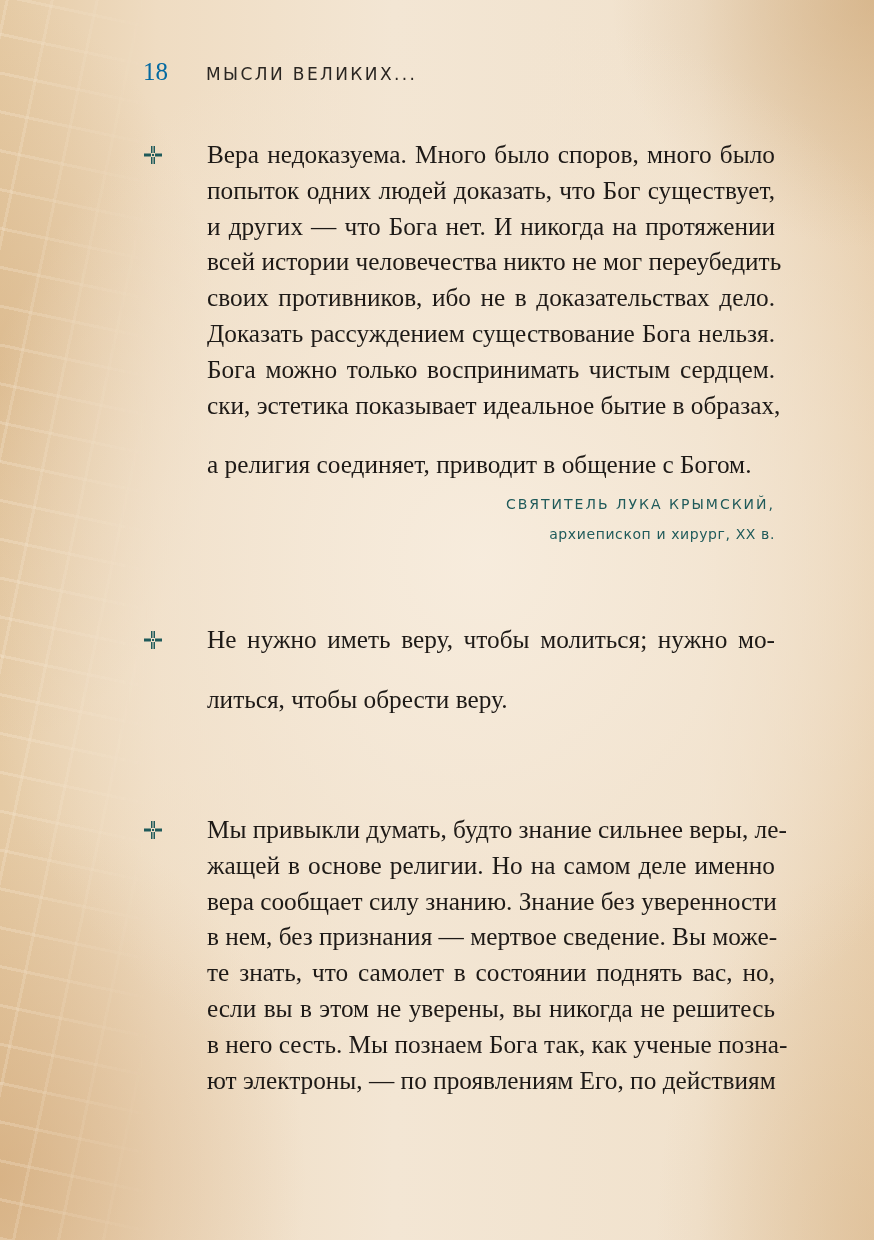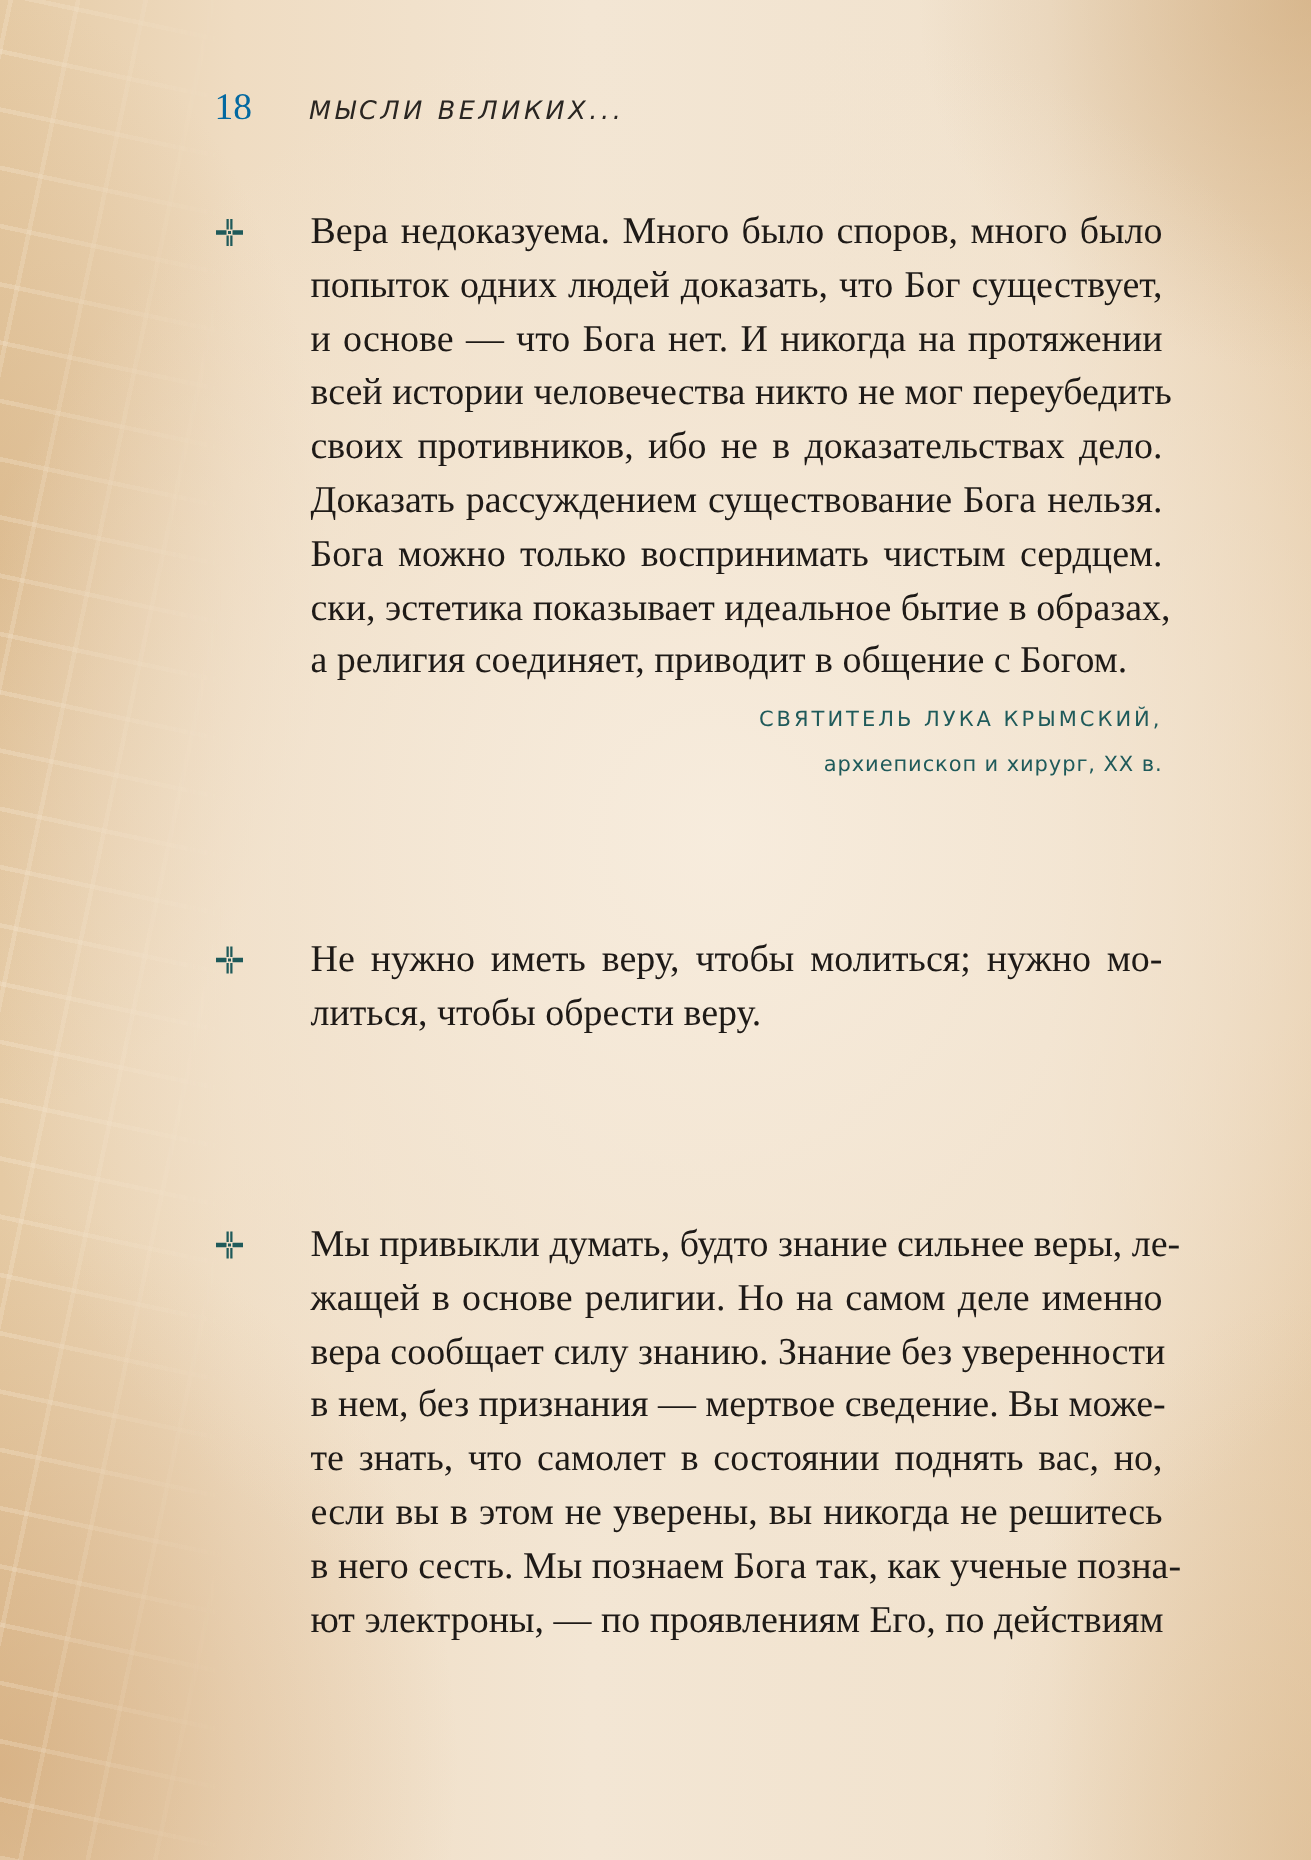--- a/index.html
+++ b/index.html
@@ -25,30 +25,29 @@
   .header {
     position: absolute; left: 143px; top: 58px;
     display: flex; align-items: baseline;
   }
   .page-num {
     font-family: Liberation Serif, serif; font-size: 25px; color: #0369a1; width: 63px;
   }
   .running-title {
     font-family: "DejaVu Sans", sans-serif; font-size: 17px; letter-spacing: 2.4px; color: #2a2622;
     text-transform: uppercase;
-    font-style: italic;
   }
   .quote { position: absolute; left: 143px; width: 632px; }
   .bullet { position: absolute; left: 0; width: 20px; height: 20px; }
   .quote-text {
     margin-left: 64px; font-family: "Liberation Serif", serif; font-size: 25.3px;
     line-height: 35.8px; color: #1e1a17;
   }
   .line { display: block; white-space: nowrap; text-align: justify; text-align-last: justify; }
-  .line.last { text-align-last: left; }
+  .line.last { text-align-last: left; margin-top: 24px; }
   .attribution {
     text-align: right; font-family: "DejaVu Sans", sans-serif; color: #1f5a5a;
     font-size: 14px; line-height: 30px; letter-spacing: 0.6px; margin-top: 6px;
   }
   .author-name { text-transform: uppercase; letter-spacing: 2px; }
   .att-line { display: block; }
 </style>
 </head>
 <body>
 
@@ -67,21 +66,21 @@
         <rect x="8" y="1" width="1.5" height="7"></rect>
         <rect x="10.5" y="1" width="1.5" height="7"></rect>
         <rect x="8" y="12" width="1.5" height="7"></rect>
         <rect x="10.5" y="12" width="1.5" height="7"></rect>
         <rect x="9" y="9" width="2" height="2"></rect>
       </g>
   </svg>
   <div class="quote-text">
     <span class="line">Вера недоказуема. Много было споров, много было</span>
     <span class="line">попыток одних людей доказать, что Бог существует,</span>
-    <span class="line">и основе — что Бога нет. И никогда на протяжении</span>
+    <span class="line">и других — что Бога нет. И никогда на протяжении</span>
     <span class="line">всей истории человечества никто не мог переубедить</span>
     <span class="line">своих противников, ибо не в доказательствах дело.</span>
     <span class="line">Доказать рассуждением существование Бога нельзя.</span>
     <span class="line">Бога можно только воспринимать чистым сердцем.</span>
     <span class="line">ски, эстетика показывает идеальное бытие в образах,</span>
     <span class="line last">а религия соединяет, приводит в общение с Богом.</span>
   </div>
   <div class="attribution">
     <span class="att-line"><span class="author-name">Святитель Лука Крымский,</span></span>
     <span class="att-line">архиепископ и хирург, XX в.</span>

